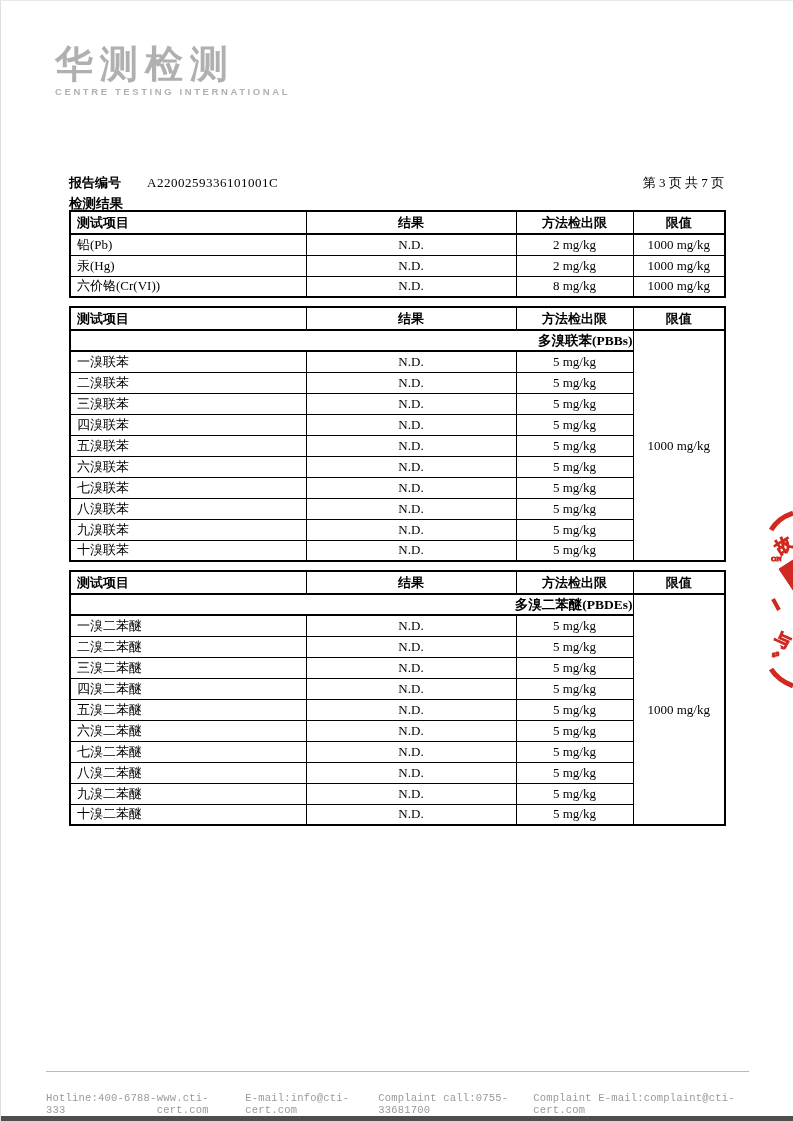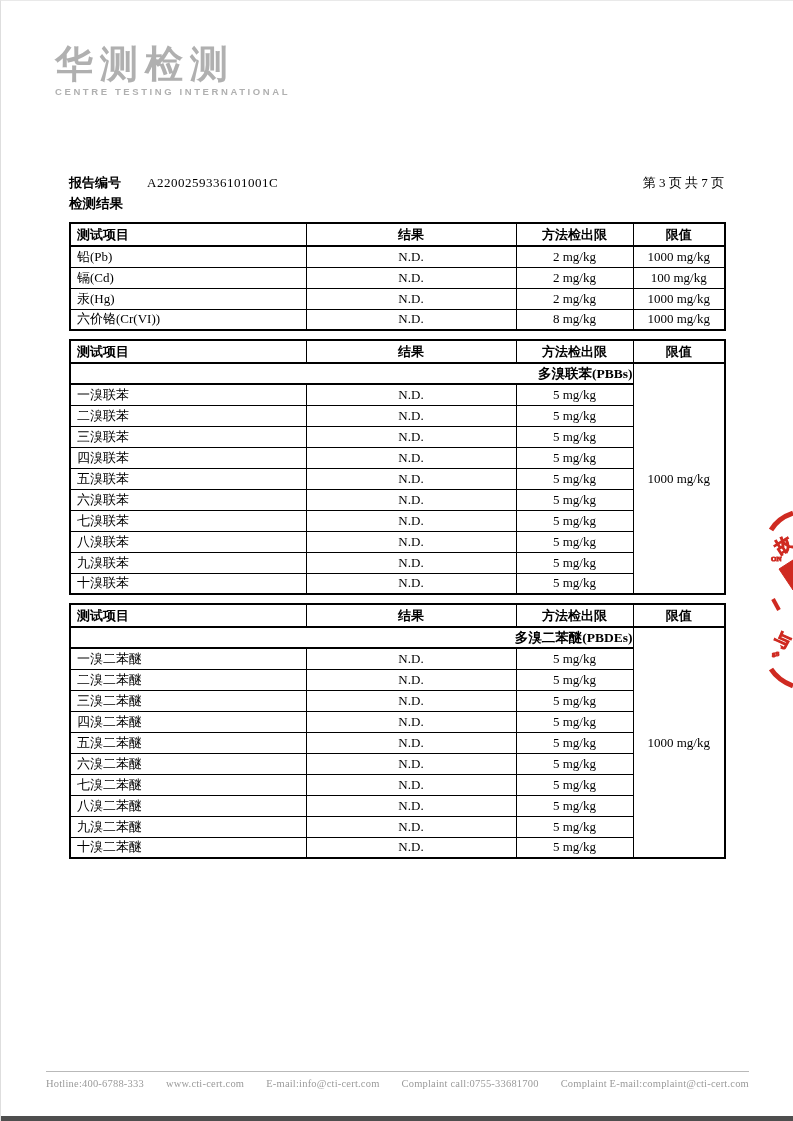--- a/index.html
+++ b/index.html
@@ -48,41 +48,41 @@
   }
   .meta-label { font-weight:bold; }
   .meta-value { margin-left:26px; letter-spacing:0.5px; }
   .meta-page { margin-left:auto; }
   .section-label {
     position:absolute; top:194px; left:68px;
     font-size:13.5px; font-weight:bold;
   }
 
   
-  .tables { position:absolute; top:221px; left:68px; width:716px; }
+  .tables { position:absolute; top:209px; left:68px; width:716px; }
   table { border-collapse:collapse; width:655px; border:2px solid #000; table-layout:fixed; }
   table + table { margin-top:8px; }
   col.w0 { width:236px; } col.w1 { width:210px; } col.w2 { width:117px; } col.w3 { width:92px; }
   th, td { border:1px solid #000; font-size:13px; overflow:hidden; white-space:nowrap; }
   thead th { height:23px; font-weight:bold; border-bottom:2px solid #000; text-align:center; }
   thead th.c0 { text-align:left; padding-left:6px; }
   td { height:21px; text-align:center; }
   td.c0 { text-align:left; padding-left:6px; }
   td.group-cell { font-weight:bold; border-bottom:2px solid #000; text-align:right; padding-left:6px; font-size:13.5px; }
   td.shared-limit { text-align:center; vertical-align:middle; }
 
   
   .stamp { position:absolute; top:502px; right:0; width:24px; height:192px; overflow:hidden; }
 
   
   .footer {
     position:absolute; top:1070px; left:45px; width:703px;
-    border-top:1px solid #b9b9b9; padding-top:6px;
+    border-top:1px solid #b9b9b9; padding-top:20px;
     display:flex; justify-content:space-between;
-    font-family:Liberation Serif, serif;
+    font-family:Liberation Mono, monospace;
     font-size:10.5px; color:#9a9a9a; letter-spacing:0.2px;
   }
   .bottom-bar { position:absolute; bottom:0; left:0; width:100%; height:5px; background:#4e4e4e; }
 </style>
 </head>
 <body>
 
 <div class="page">
 
   <div class="logo">
@@ -115,26 +115,20 @@
             <th class="c2">方法检出限</th>
             <th class="c3">限值</th>
           </tr>
         </thead>
         <tbody>
           <tr>
             <td class="c0">铅(Pb)</td>
             <td class="c1">N.D.</td>
             <td class="c2">2 mg/kg</td>
             <td class="c3">1000 mg/kg</td>
-          </tr>
-          <tr>
-            <td class="c0">镉(Cd)</td>
-            <td class="c1">N.D.</td>
-            <td class="c2">2 mg/kg</td>
-            <td class="c3">100 mg/kg</td>
           </tr>
           <tr>
             <td class="c0">汞(Hg)</td>
             <td class="c1">N.D.</td>
             <td class="c2">2 mg/kg</td>
             <td class="c3">1000 mg/kg</td>
           </tr>
           <tr>
             <td class="c0">六价铬(Cr(VI))</td>
             <td class="c1">N.D.</td>

